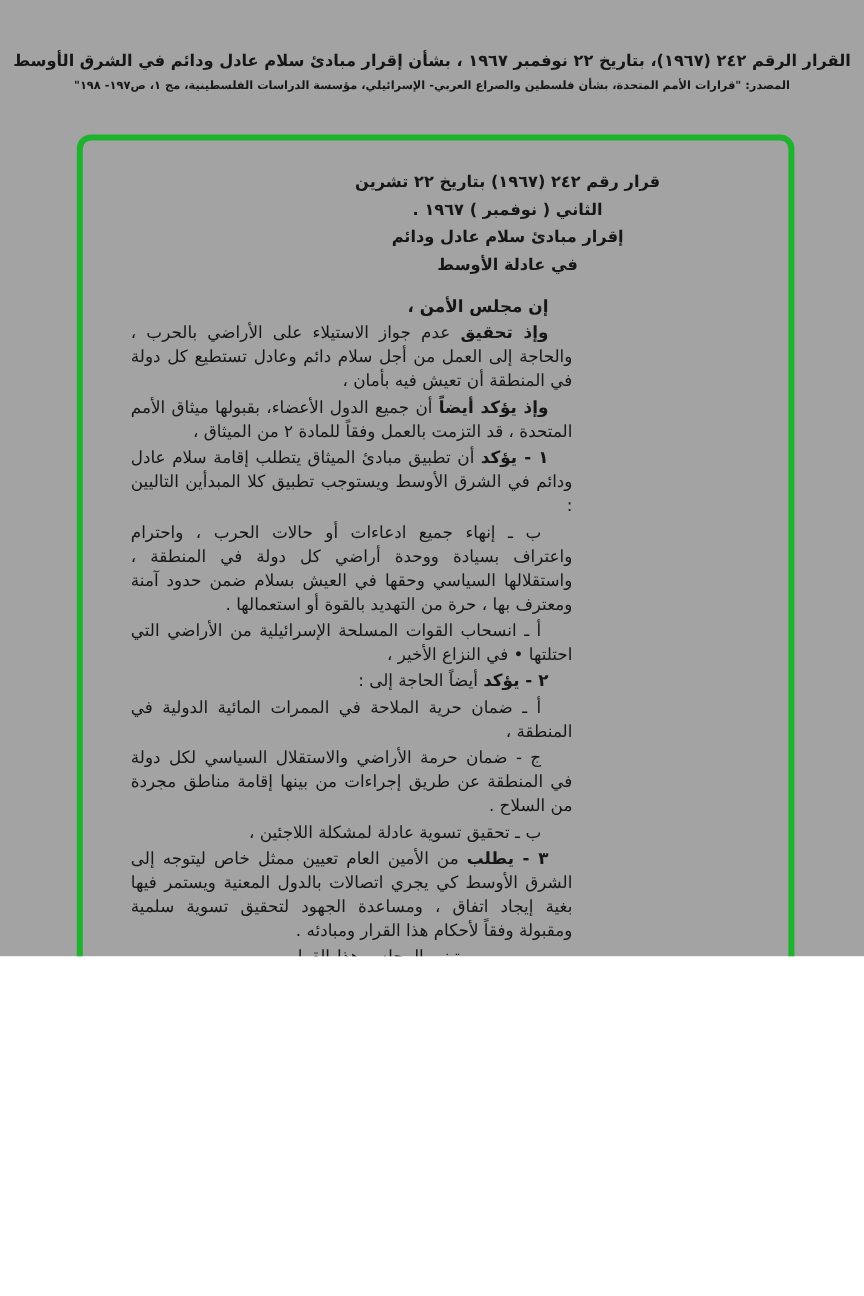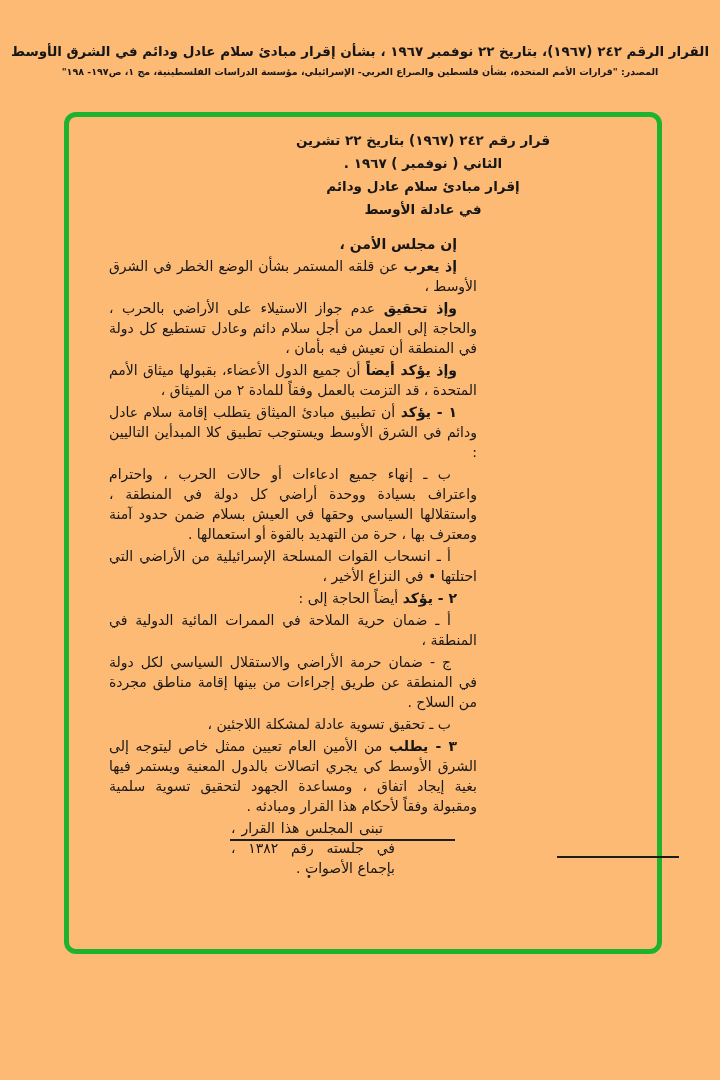--- a/index.html
+++ b/index.html
@@ -1,20 +1,20 @@
 <!DOCTYPE html>
 <html lang="ar"><head>
 <meta charset="utf-8">
 <style>
   * { margin:0; padding:0; box-sizing:border-box; }
   html,body { background:#ffffff; }
   .page {
     position:relative;
-    width:720px; height:1080px;
-    background:#fdba74;
+    width:720px; height:797px;
+    background:#a3a3a3;
     font-family:"DejaVu Sans", sans-serif;
     color:#161616;
     overflow:hidden;
   }
   
   .page-header {
     position:absolute; top:42px; left:0; right:0;
     text-align:center; direction:rtl;
   }
   .page-header .hdr-title {
@@ -25,21 +25,21 @@
     font-size:9.5px; font-weight:bold; margin-top:5px; line-height:13px;
   }
   
   .doc-box {
     position:absolute; left:64px; top:112px;
     width:598px; height:842px;
     border:5px solid #1db32f;
     border-radius:12px;
     background:transparent;
   }
-  .doc-content { direction:rtl; padding-top:12px; }
+  .doc-content { direction:rtl; padding-top:24px; }
   .doc-title {
     width:272px;
     margin:0 98px 13px auto;
     text-align:center;
     font-size:13.5px; font-weight:bold; line-height:23px;
   }
   .doc-body {
     margin:0 180px 0 40px;
     font-size:14px; line-height:20px;
     text-align:justify;
@@ -86,23 +86,20 @@
       <div class="doc-title">
         <div>قرار رقم ٢٤٢ (١٩٦٧) بتاريخ ٢٢ تشرين الثاني ( نوفمبر ) ١٩٦٧ .</div>
         <div>إقرار مبادئ سلام عادل ودائم</div>
         <div>في عادلة الأوسط</div>
       </div>
       <div class="doc-body" id="doc-body">
   <p>
     <span class="lead lead-bold">إن مجلس الأمن ،</span><span class="rest"></span>
   </p>
 
-  <p>
-    <span class="lead lead-bold">إذ يعرب</span><span class="rest"> عن قلقه المستمر بشأن الوضع الخطر في الشرق الأوسط ،</span>
-  </p>
 
   <p>
     <span class="lead lead-bold">وإذ تحقيق</span><span class="rest"> عدم جواز الاستيلاء على الأراضي بالحرب ، والحاجة إلى العمل من أجل سلام دائم وعادل تستطيع كل دولة في المنطقة أن تعيش فيه بأمان ،</span>
   </p>
 
   <p>
     <span class="lead lead-bold">وإذ يؤكد أيضاً</span><span class="rest"> أن جميع الدول الأعضاء، بقبولها ميثاق الأمم المتحدة ، قد التزمت بالعمل وفقاً للمادة ٢ من الميثاق ،</span>
   </p>
 
   <p>

